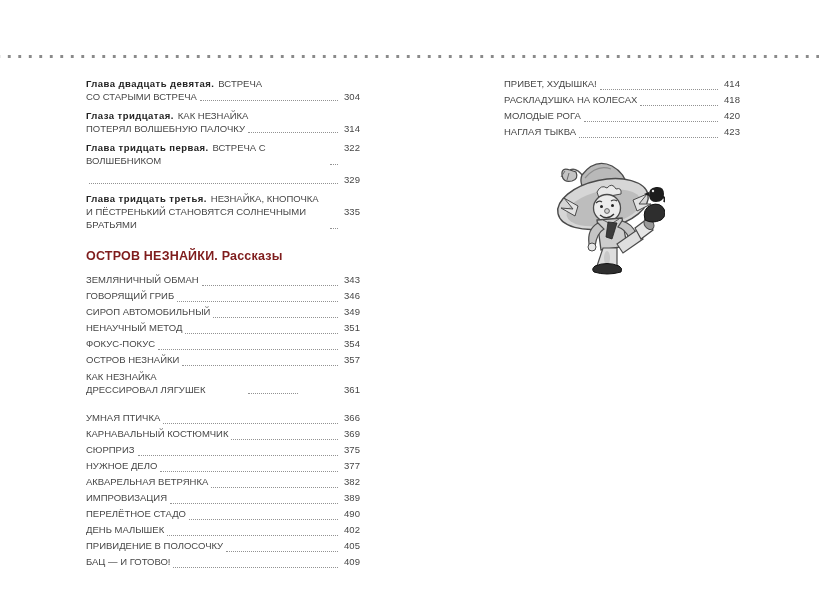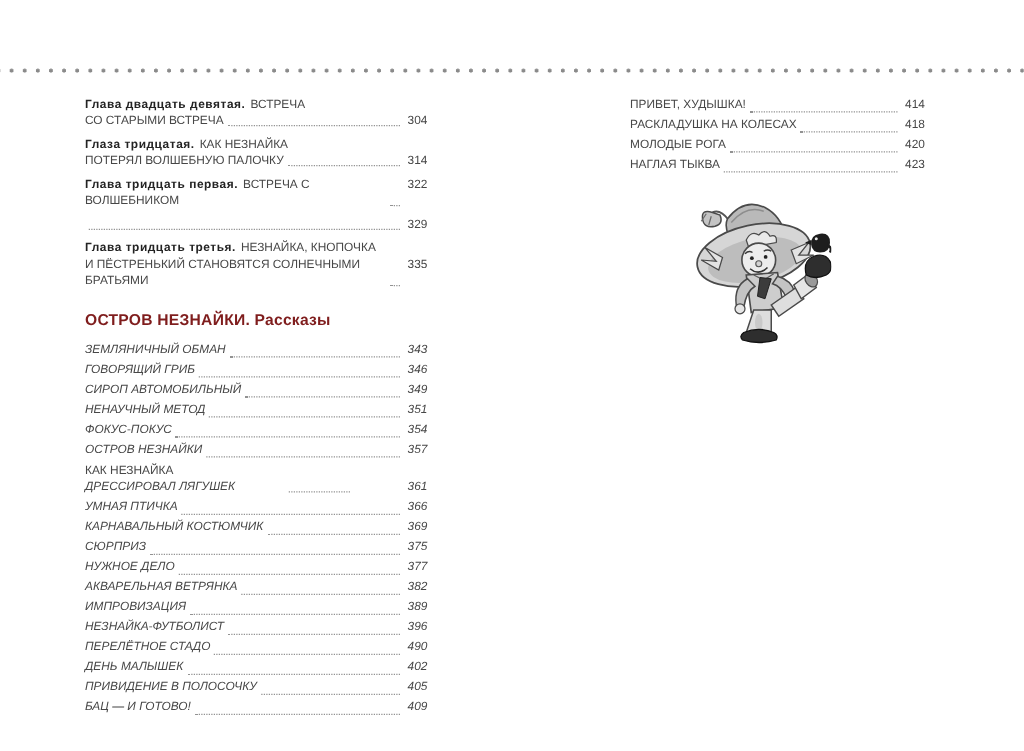--- a/index.html
+++ b/index.html
@@ -13,44 +13,44 @@
   .page{position:absolute;inset:0;background:#fff;}
 
   
   .dot-row{
     position:absolute;left:0;top:53px;width:819px;height:7px;
     background-image:radial-gradient(circle,#8a8a8a 1.5px,rgba(0,0,0,0) 1.7px);
     background-size:10.5px 7px;background-repeat:repeat-x;background-position:4px center;
   }
 
   .col{position:absolute;font-size:9.5px;color:#474747;}
-  .col-left{left:68px;top:77px;width:276px;}
+  .col-left{left:86px;top:77px;width:276px;}
   .col-right{left:470px;top:76px;width:272px;}
 
   .row{display:flex;align-items:baseline;line-height:13px;}
   .leader{
     flex:1 1 auto;height:0;align-self:flex-end;
     border-bottom:1.5px dotted #929292;
     margin:0 4px 2.5px 3px;min-width:8px;
   }
   .pg{min-width:20px;text-align:center;color:#474747;white-space:nowrap;}
 
   .chapter{margin-bottom:6px;}
   .ch-l1{line-height:13px;}
   .lbl{font-weight:bold;color:#232323;letter-spacing:.45px;margin-right:4px;}
   .ttl{color:#474747;}
 
   .section-title{
     font-size:12.5px;font-weight:bold;color:#7f1d1d;
     letter-spacing:.2px;margin:18px 0 9px 0;
   }
 
-  .stories .row{line-height:16px;font-style:italic;}
+  .stories .row{line-height:16px;}
   .story-2l .l1{line-height:13px;margin-top:2px;}
-  .story-2l .row{line-height:13px;margin-bottom:2px;gap:40px;}
+  .story-2l .row{line-height:13px;margin-bottom:14px;gap:40px;}
 
   .col-right .row{line-height:16px;margin-left:34px;}
 
   .illo{position:absolute;left:545px;top:156px;width:120px;height:126px;}
 </style>
 </head>
 <body>
 
 <div class="page">
 
@@ -167,25 +167,20 @@
           <span class="ttl">АКВАРЕЛЬНАЯ ВЕТРЯНКА</span>
           <span class="leader"></span>
           <span class="pg">382</span>
         </div>
       <div class="row">
           <span class="ttl">ИМПРОВИЗАЦИЯ</span>
           <span class="leader"></span>
           <span class="pg">389</span>
         </div>
       <div class="row">
-          <span class="ttl">НЕЗНАЙКА-ФУТБОЛИСТ</span>
-          <span class="leader"></span>
-          <span class="pg">396</span>
-        </div>
-      <div class="row">
           <span class="ttl">ПЕРЕЛЁТНОЕ СТАДО</span>
           <span class="leader"></span>
           <span class="pg">490</span>
         </div>
       <div class="row">
           <span class="ttl">ДЕНЬ МАЛЫШЕК</span>
           <span class="leader"></span>
           <span class="pg">402</span>
         </div>
       <div class="row">

